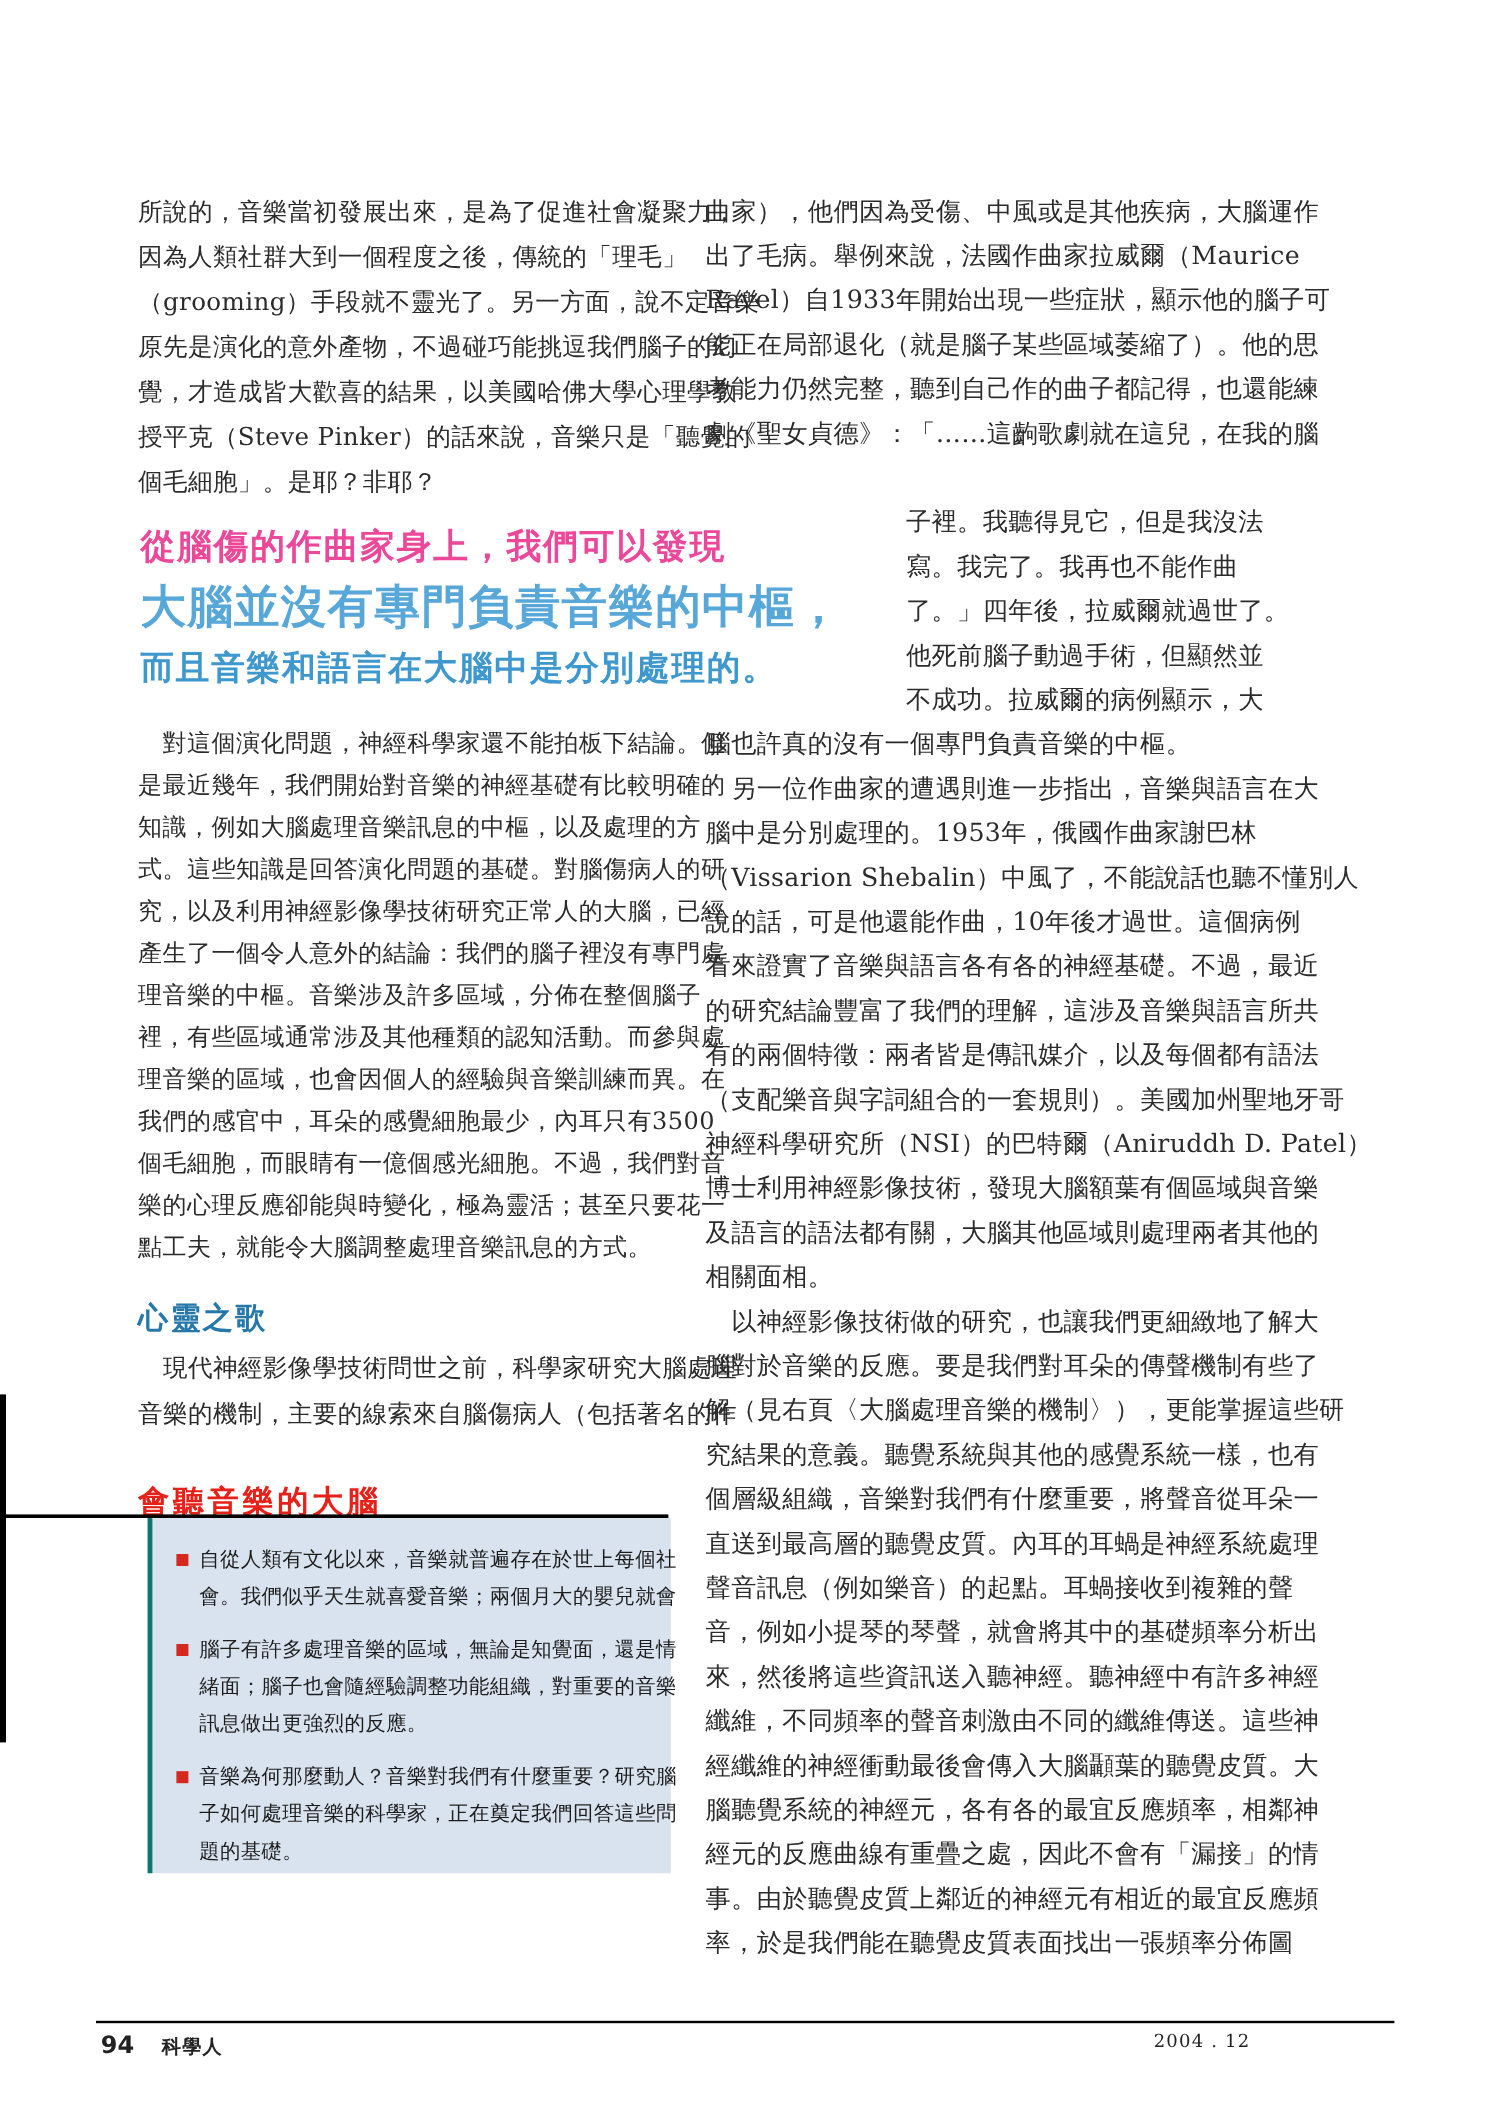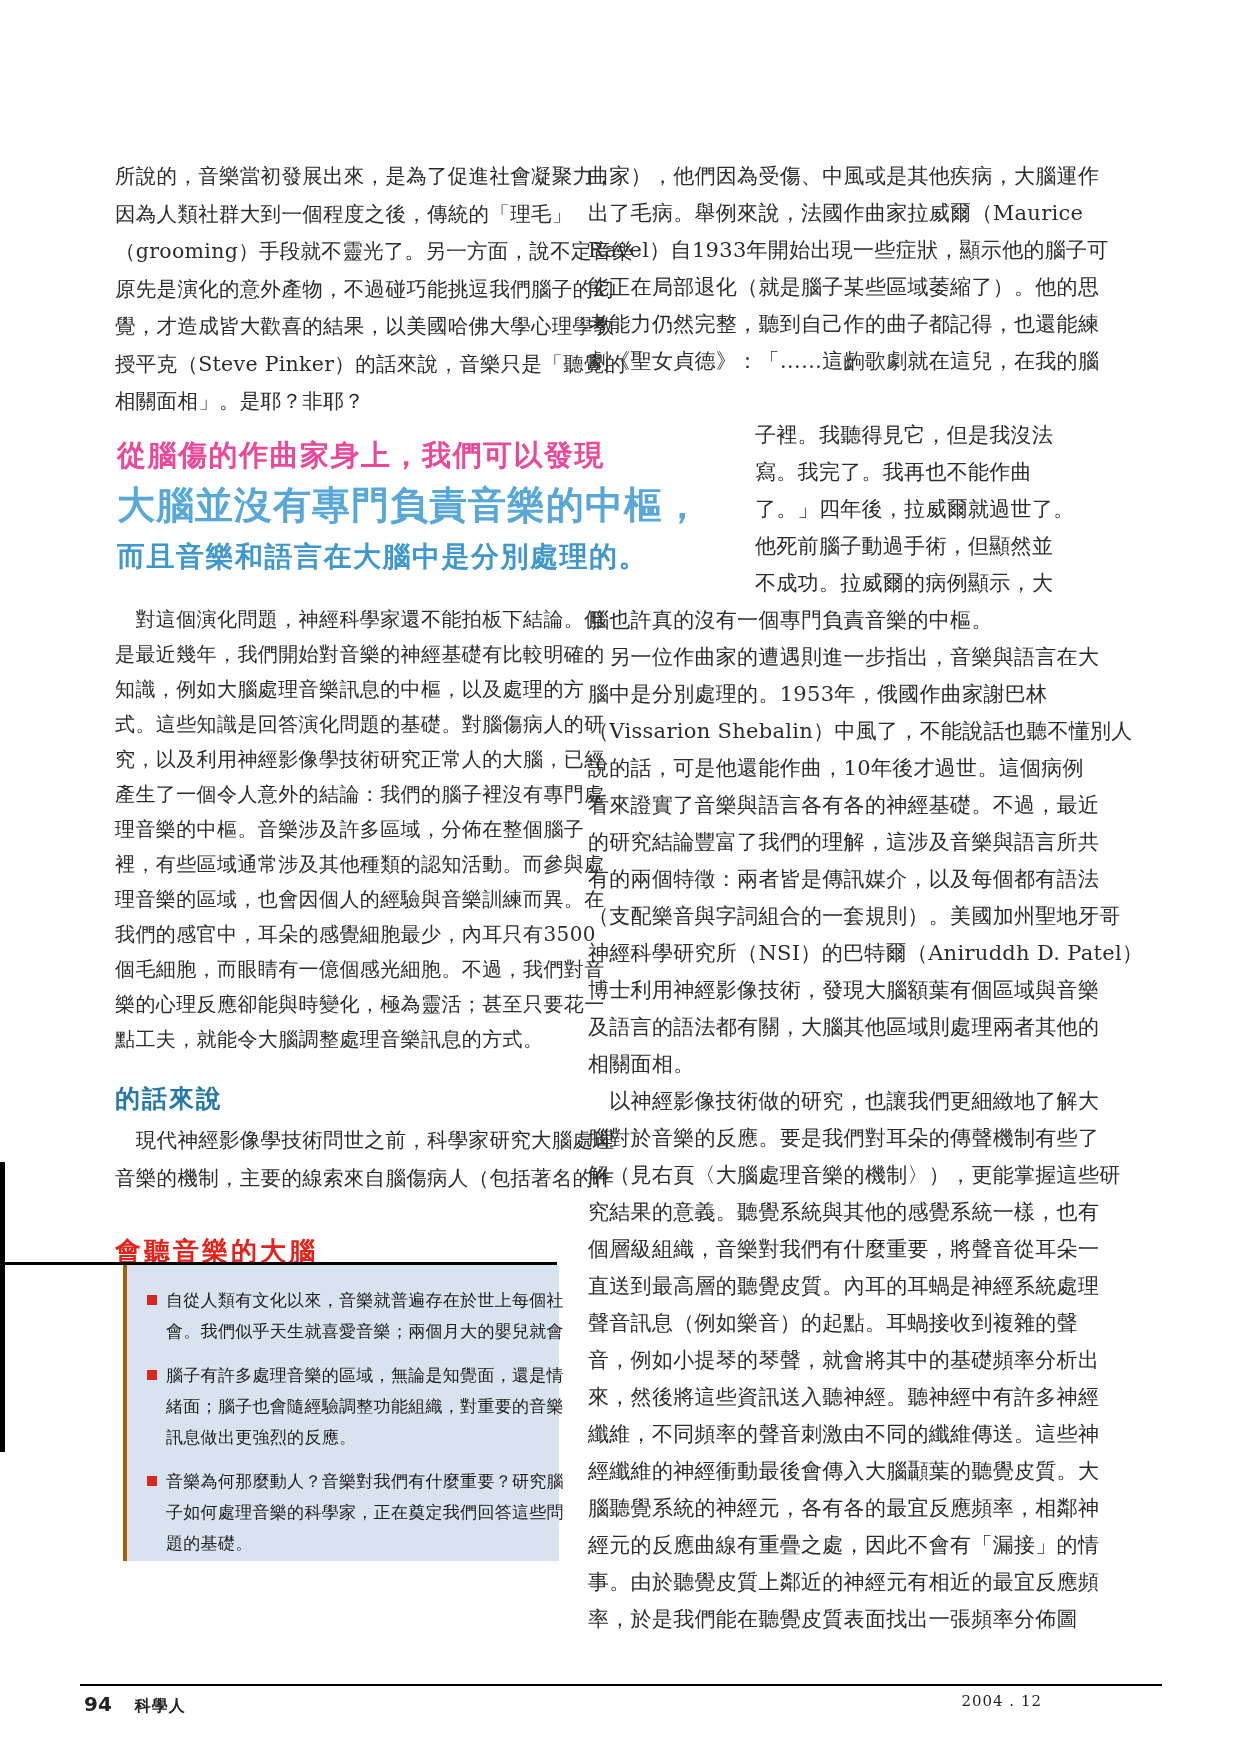--- a/index.html
+++ b/index.html
@@ -11,21 +11,21 @@
   .body-lines-left{font-size:20.5px;line-height:37.5px;letter-spacing:0.3px;}
   .para2-lines{font-size:20px;line-height:35px;letter-spacing:0.4px;}
   .pq1{font-size:29px;line-height:30px;letter-spacing:1.5px;color:#ec4899;font-weight:bold;}
   .pq2{font-size:38px;line-height:44px;letter-spacing:1px;color:#58a7d9;margin-top:13px;font-weight:bold;}
   .pq3{font-size:28px;line-height:32px;letter-spacing:1.5px;color:#3e97cd;margin-top:14px;font-weight:bold;}
   .sec-head{font-family:"DejaVu Sans",sans-serif;font-size:25px;font-weight:bold;
             letter-spacing:2px;color:#2578a9;}
   .box-head{font-family:"DejaVu Sans",sans-serif;font-size:26px;font-weight:bold;
             letter-spacing:3px;color:#e62119;}
   .rule{background:#000;}
-  .info-box{background:#d9e2ef;border-left:4px solid #a16207;
+  .info-box{background:#d9e2ef;border-left:4px solid #0f766e;
             padding:20px 12px 0 20px;box-sizing:border-box;}
   .bullet-row{display:flex;gap:9px;margin-bottom:13px;
               font-family:"DejaVu Sans",sans-serif;font-size:17px;
               line-height:31px;color:#1d1d1d;letter-spacing:0.3px;}
   .bullet-sq{width:10px;height:10px;background:#d5281e;margin-top:10px;flex:none;}
   .bullet-text{flex:1;}
   .footer-left{font-family:"DejaVu Sans",sans-serif;color:#222;display:flex;align-items:baseline;gap:23px;}
   .footer-num{font-size:20px;font-weight:bold;}
   .footer-mag{font-size:16px;font-weight:bold;letter-spacing:1px;}
   .footer-date{font-size:15px;color:#222;letter-spacing:1px;text-align:right;}
@@ -35,21 +35,21 @@
 
 <div class="page">
 
   <div class="block body-lines-left" style="left:115px;top:158px;width:462px;">
       <div class="tl">所說的，音樂當初發展出來，是為了促進社會凝聚力，</div>
       <div class="tl">因為人類社群大到一個程度之後，傳統的「理毛」</div>
       <div class="tl">（grooming）手段就不靈光了。另一方面，說不定音樂</div>
       <div class="tl">原先是演化的意外產物，不過碰巧能挑逗我們腦子的幻</div>
       <div class="tl">覺，才造成皆大歡喜的結果，以美國哈佛大學心理學教</div>
       <div class="tl">授平克（Steve Pinker）的話來說，音樂只是「聽覺的</div>
-      <div class="tl">相關面相」。是耶？非耶？</div>
+      <div class="tl">個毛細胞」。是耶？非耶？</div>
     </div>
 
   <div class="block" style="left:117px;top:440px;width:660px;">
     <div class="pq1">從腦傷的作曲家身上，我們可以發現</div>
     <div class="pq2">大腦並沒有專門負責音樂的中樞，</div>
     <div class="pq3">而且音樂和語言在大腦中是分別處理的。</div>
   </div>
 
   <div class="block para2-lines" style="left:115px;top:602px;width:462px;">
       <div class="tl">　對這個演化問題，神經科學家還不能拍板下結論。但</div>
@@ -60,21 +60,21 @@
       <div class="tl">產生了一個令人意外的結論：我們的腦子裡沒有專門處</div>
       <div class="tl">理音樂的中樞。音樂涉及許多區域，分佈在整個腦子</div>
       <div class="tl">裡，有些區域通常涉及其他種類的認知活動。而參與處</div>
       <div class="tl">理音樂的區域，也會因個人的經驗與音樂訓練而異。在</div>
       <div class="tl">我們的感官中，耳朵的感覺細胞最少，內耳只有3500</div>
       <div class="tl">個毛細胞，而眼睛有一億個感光細胞。不過，我們對音</div>
       <div class="tl">樂的心理反應卻能與時變化，極為靈活；甚至只要花一</div>
       <div class="tl">點工夫，就能令大腦調整處理音樂訊息的方式。</div>
     </div>
 
-  <div class="block sec-head" style="left:115px;top:1082px;">的話來說</div>
+  <div class="block sec-head" style="left:115px;top:1082px;">心靈之歌</div>
 
   <div class="block body-lines-left" style="left:115px;top:1122px;width:462px;">
       <div class="tl">　現代神經影像學技術問世之前，科學家研究大腦處理</div>
       <div class="tl">音樂的機制，主要的線索來自腦傷病人（包括著名的作</div>
     </div>
 
   <div class="block box-head" style="left:115px;top:1234px;">會聽音樂的大腦</div>
 
   <div class="block rule" style="left:0;top:1262px;width:557px;height:3px;"></div>
   <div class="block rule" style="left:0;top:1162px;width:5px;height:290px;"></div>

